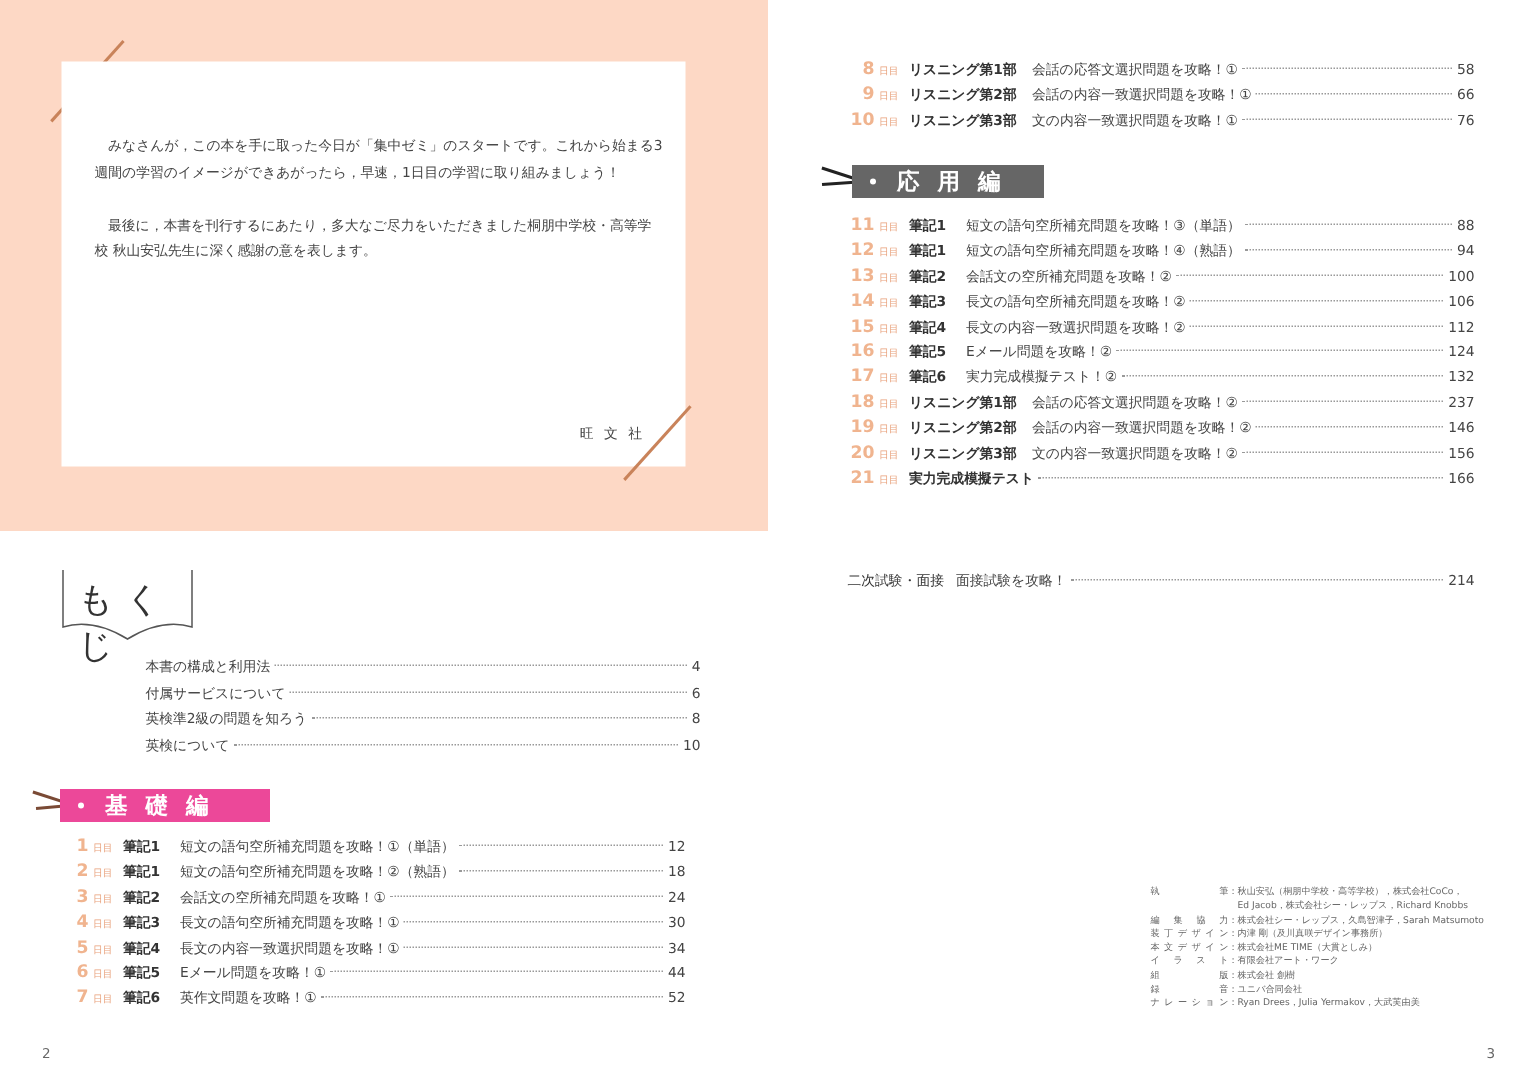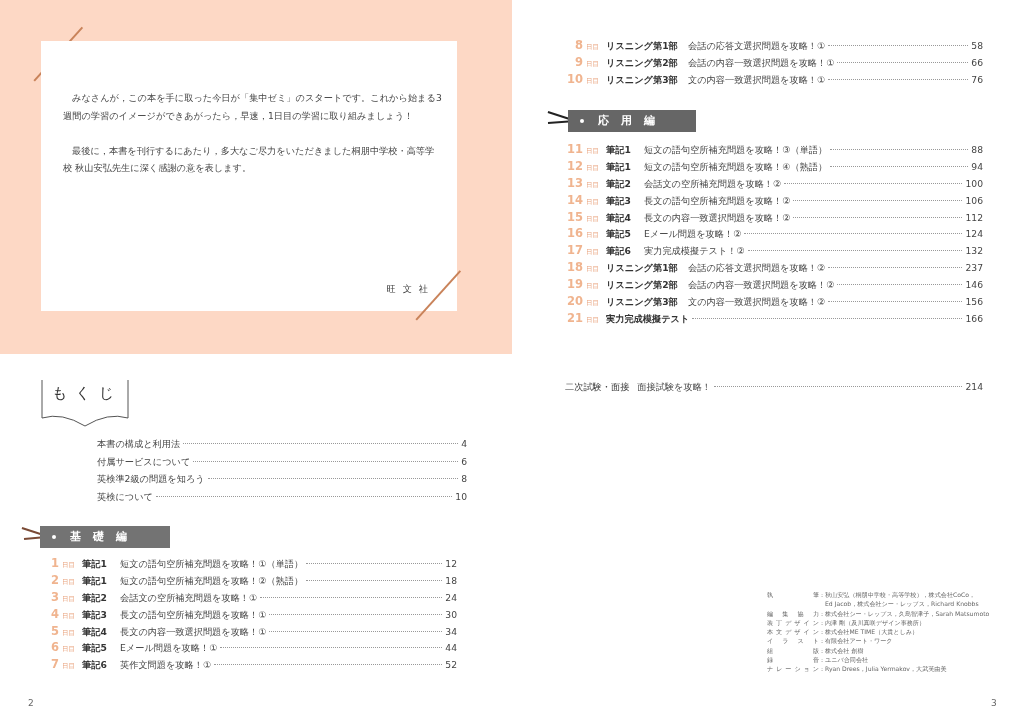--- a/index.html
+++ b/index.html
@@ -15,39 +15,39 @@
   .intro-card { position: absolute; left: 41px; top: 41px; width: 416px; height: 270px; background: #fff; }
   .deco-line { position: absolute; height: 1.5px; background: #c9835a; transform-origin: left center; }
   .intro-title { position: absolute; left: 0; top: 16px; width: 100%; text-align: center; font-size: 15px; letter-spacing: 14px; color: #333; }
   .intro-body { position: absolute; left: 22px; top: 48px; width: 380px; font-size: 9.2px; line-height: 17.6px; color: #444; }
   .intro-body p { margin-bottom: 17.6px; text-indent: 9px; }
   .intro-body p.first { margin-bottom: 17.6px; }
   .intro-sign { position: absolute; right: 22px; top: 242px; font-size: 9.2px; letter-spacing: 7px; color: #444; }
 
   
   .mokuji { position: absolute; left: 40px; top: 378px; width: 90px; height: 52px; }
-  .mokuji-text { position: absolute; left: 12px; top: 6px; font-size: 15px; letter-spacing: 8px; color: #333; }
+  .mokuji-text { position: absolute; left: 12px; top: 6px; font-size: 23px; letter-spacing: 8px; color: #333; }
 
   
   .toc { position: absolute; }
   .toc-row { position: relative; display: flex; align-items: baseline; height: 16.9px; font-size: 9.2px; color: #444; white-space: nowrap; }
   .toc-row .day { display: inline-block; text-align: right; font-weight: bold; font-size: 11.5px; color: #f0b48f; }
   .toc-row .daylbl { display: inline-block; font-size: 6.5px; color: #e8a07a; margin-left: 3px; width: 16px; }
   .toc-row .cat { display: inline-block; color: #333; font-weight: bold; }
   .toc-row .title { display: inline-block; color: #444; }
   .toc-row .leader { flex: 1; border-bottom: 1px dotted #999; margin: 0 3px; position: relative; top: -3px; }
   .toc-row .page { display: inline-block; color: #444; }
 
   .intro-toc { left: 97px; top: 438px; width: 370px; }
   .intro-toc .toc-row { height: 17.6px; }
 
   
-  .badge { position: absolute; height: 22px; color: #fff; font-size: 11px; letter-spacing: 12px; font-weight: bold; padding-left: 30px; line-height: 22px; }
+  .badge { position: absolute; height: 22px; color: #fff; font-size: 15px; letter-spacing: 12px; font-weight: bold; padding-left: 30px; line-height: 22px; }
   .badge .dot { position: absolute; left: 12px; top: 9px; width: 4px; height: 4px; border-radius: 2px; background: #fff; }
-  .badge-basic { left: 40px; top: 526px; width: 130px; background: #737373; }
+  .badge-basic { left: 40px; top: 526px; width: 140px; background: #ec4899; }
   .badge-applied { left: 568px; top: 110px; width: 128px; background: #666; }
   .badge-string { position: absolute; height: 1.5px; transform-origin: left center; }
 
   .basic-toc { left: 45px; top: 556px; width: 412px; }
   .basic-toc .day { width: 14px; }
   .basic-toc .cat { width: 38px; margin-left: 4px; }
 
   .top-toc { left: 565px; top: 38px; width: 418px; }
   .applied-toc { left: 565px; top: 142px; width: 418px; }
   .top-toc .day, .applied-toc .day { width: 18px; }

